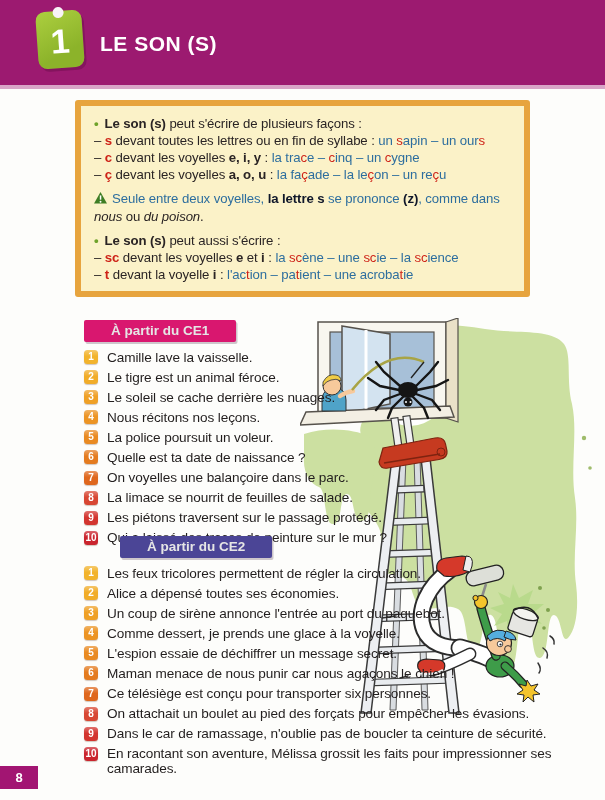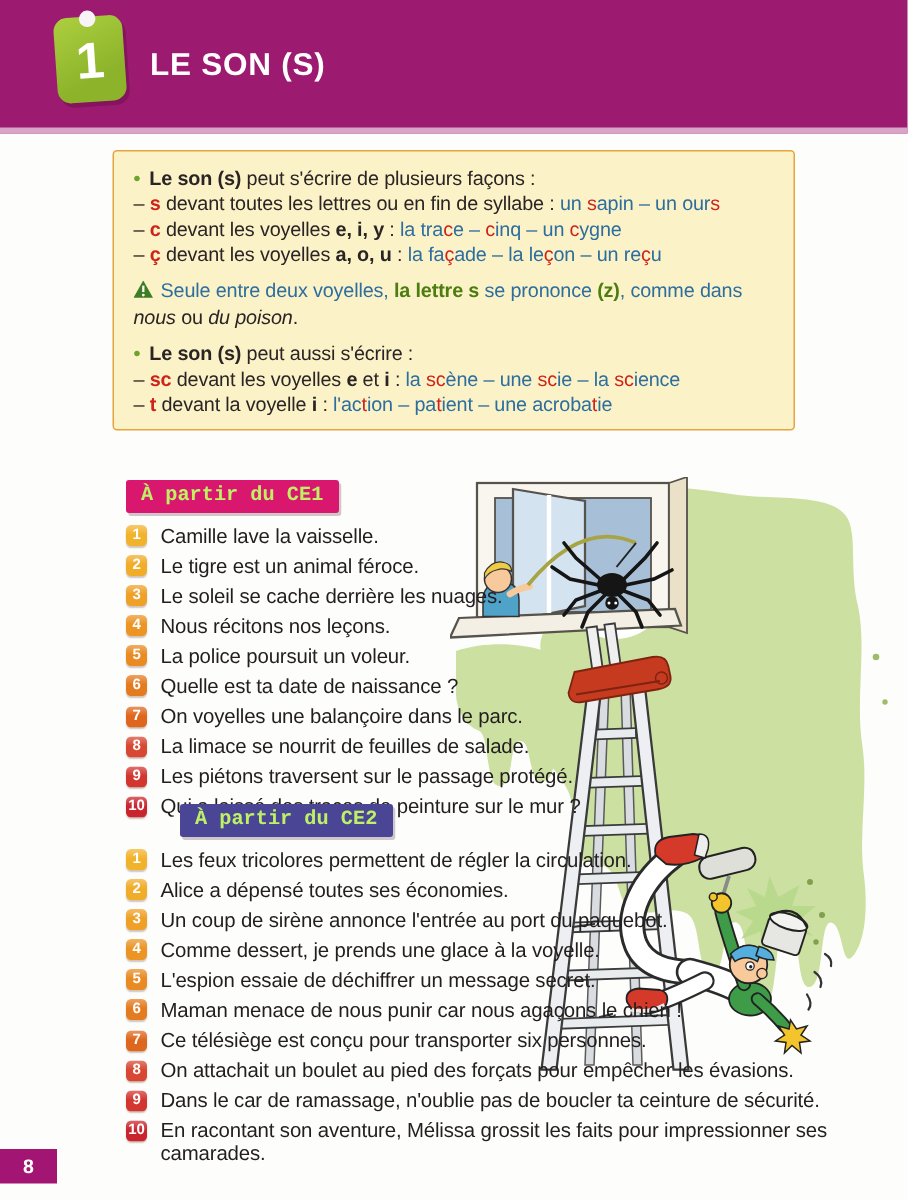--- a/index.html
+++ b/index.html
@@ -12,36 +12,36 @@
   
   .header{position:absolute;left:0;top:0;width:605px;height:85px;background:#9C1A70;border-bottom:4px solid #D8A5C7;z-index:2;}
   .lesson-badge{position:absolute;left:37px;top:11px;width:46px;height:57px;border-radius:9px;
     background:linear-gradient(155deg,#ACCF3F 0%,#8CB32A 70%);transform:rotate(-4deg);
     box-shadow:2px 3px 0 rgba(60,5,40,.25);}
   .lesson-badge .pin{position:absolute;top:-4px;left:50%;transform:translateX(-50%);width:11px;height:11px;background:#F8F3F6;border-radius:50%;}
   .lesson-badge .num{display:block;color:#fff;font-size:34px;font-weight:bold;text-align:center;line-height:60px;}
   .page-title{position:absolute;left:100px;top:32px;margin:0;color:#fff;font-size:21px;font-weight:bold;letter-spacing:.5px;}
   
   .rules-box{position:absolute;left:75px;top:100px;width:455px;box-sizing:border-box;
-    background:#FBF2C8;border:1px solid #1d4ed8;border-radius:3px;padding:9px 13px 8px;z-index:3;}
+    background:#FBF2C8;border:6px solid #1d4ed8;border-radius:3px;padding:9px 13px 8px;z-index:3;}
   .rule-line{font-size:13.2px;line-height:17px;color:#2A2424;letter-spacing:-.1px;white-space:nowrap;}
   .rule-line.warning{white-space:normal;}
   .rule-line.gap{margin-top:7px;}
   .bullet{color:#6FA32B;font-weight:bold;margin-right:6px;}
   .warn-icon{display:inline-block;margin-right:5px;vertical-align:-1px;}
   .s-plain{}
   .s-bold{font-weight:bold;}
   .s-red{color:#CE2318;font-weight:bold;}
   .s-rl{color:#CE2318;}
   .s-blue{color:#2D6E9E;text-align:right;}
-  .s-bluebold{color:#4d7c0f;font-weight:bold;}
+  .s-bluebold{color:#0f172a;font-weight:bold;}
   .s-italic{font-style:italic;}
   
-  .section-header{position:absolute;display:inline-block;padding:3px 10px 4px;color:#bef264;
-    font-size:13.5px;font-weight:bold;border-radius:2px;box-shadow:1.5px 2px 0 rgba(40,10,30,.22);z-index:3;font-family:Liberation Mono, monospace;}
+  .section-header{position:absolute;display:inline-block;padding:3px 27px 4px;color:#e5e5e5;
+    font-size:13.5px;font-weight:bold;border-radius:2px;box-shadow:1.5px 2px 0 rgba(40,10,30,.22);z-index:3;}
   .hdr1{left:84px;top:320px;background:#D9176F;}
   .hdr2{left:84px;top:536px;background:#4B4596;margin-left:36px;}
   .ex-list{position:absolute;z-index:3;}
   .list1{left:84px;top:350px;width:345px;}
   .list2{left:84px;top:566px;width:482px;}
   .ex-item{display:flex;align-items:flex-start;gap:9px;margin-bottom:5px;
     font-size:13.6px;line-height:14.6px;color:#221E1E;letter-spacing:-.1px;}
   .ex-num{flex:none;width:14px;height:14px;border-radius:3.5px;color:#fff;font-size:10px;font-weight:bold;
     text-align:center;line-height:14px;
     background-image:linear-gradient(rgba(255,255,255,.30),rgba(255,255,255,0) 45%);

